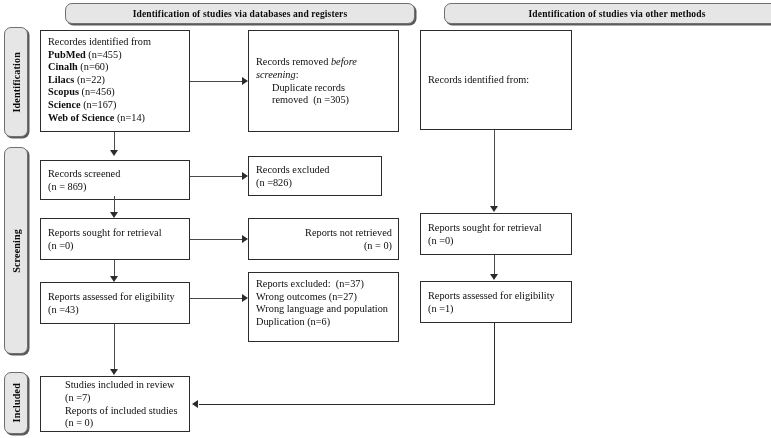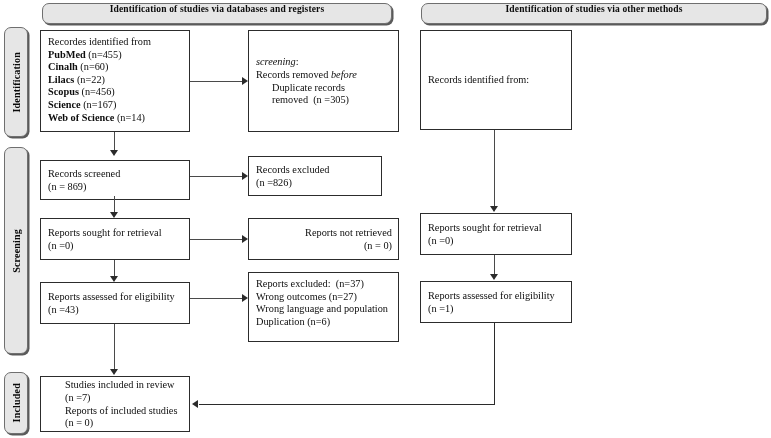--- a/index.html
+++ b/index.html
@@ -10,24 +10,25 @@
   }
   .stage{position:absolute;left:0;top:0;width:771px;height:438px;}
 
   
   .banner{
     position:absolute;
     background:#e6e6e6;
     border:1px solid #6f6f6f;
     border-radius:7px;
     box-shadow:1.5px 1.5px 0 #5a5a5a;
-    display:flex;justify-content:center;
+    display:flex;align-items:center;justify-content:center;
     font-weight:bold;font-size:9.5px;letter-spacing:.15px;
     color:#0a0a0a;
     text-align:center;
+    margin-left:23px;
   }
 
   
   .sidelabel{
     position:absolute;
     background:#e6e6e6;
     border:1px solid #6f6f6f;
     border-radius:7px;
     box-shadow:1.5px 1.5px 0 #5a5a5a;
     display:flex;align-items:center;justify-content:center;
@@ -111,22 +112,22 @@
     <div class="ln"><b>Lilacs</b><span> (n=22)</span></div>
     <div class="ln"><b>Scopus</b><span> (n=456)</span></div>
     <div class="ln"><b>Science</b><span> (n=167)</span></div>
     <div class="ln"><b>Web of Science</b><span> (n=14)</span></div>
   </div>
 
   <div class="conn h" style="left:190px;top:81px;width:52px;"></div>
   <div class="arrow right" style="left:242px;top:77px;"></div>
 
   <div class="box vcenter" style="left:248px;top:30px;width:151px;height:102px;">
+    <div class="ln"><span>Records removed </span><i>before</i></div>
     <div class="ln"><i>screening</i><span>:</span></div>
-    <div class="ln"><span>Records removed </span><i>before</i></div>
     <div class="ln indent">Duplicate records</div>
     <div class="ln indent">removed  (n =305)</div>
   </div>
 
   <div class="box vcenter" style="left:420px;top:30px;width:152px;height:100px;">
     <div class="ln">Records identified from:</div>
   </div>
 
   <div class="conn v" style="left:494px;top:130px;height:79px;"></div>
   <div class="arrow down" style="left:490px;top:206px;"></div>

